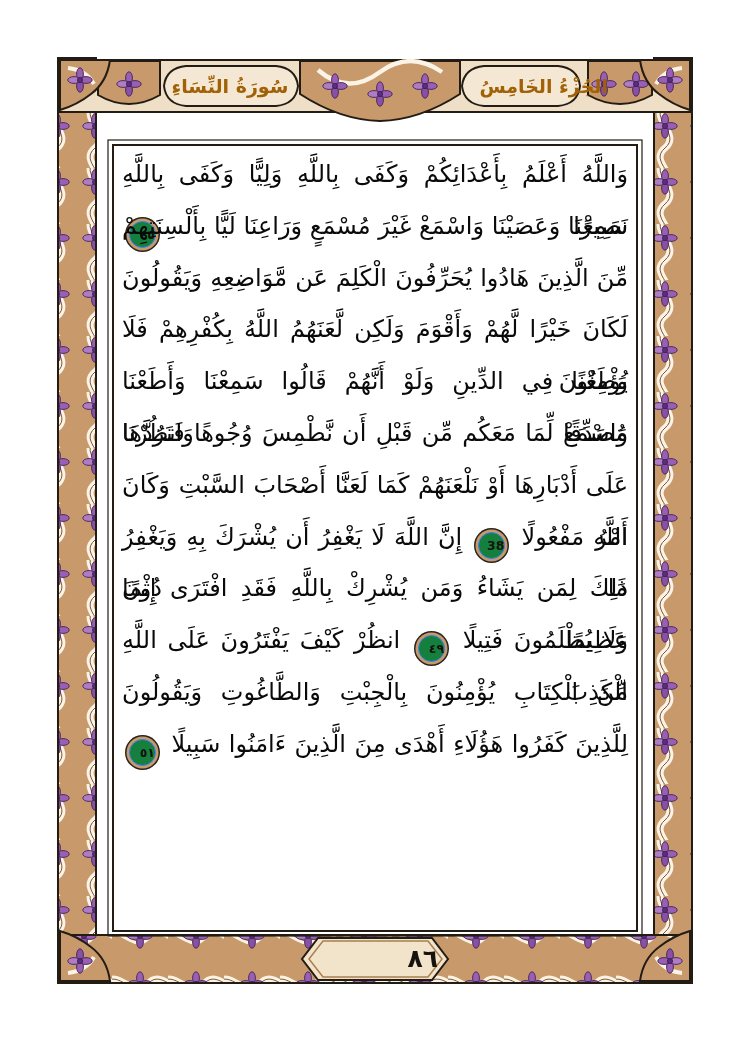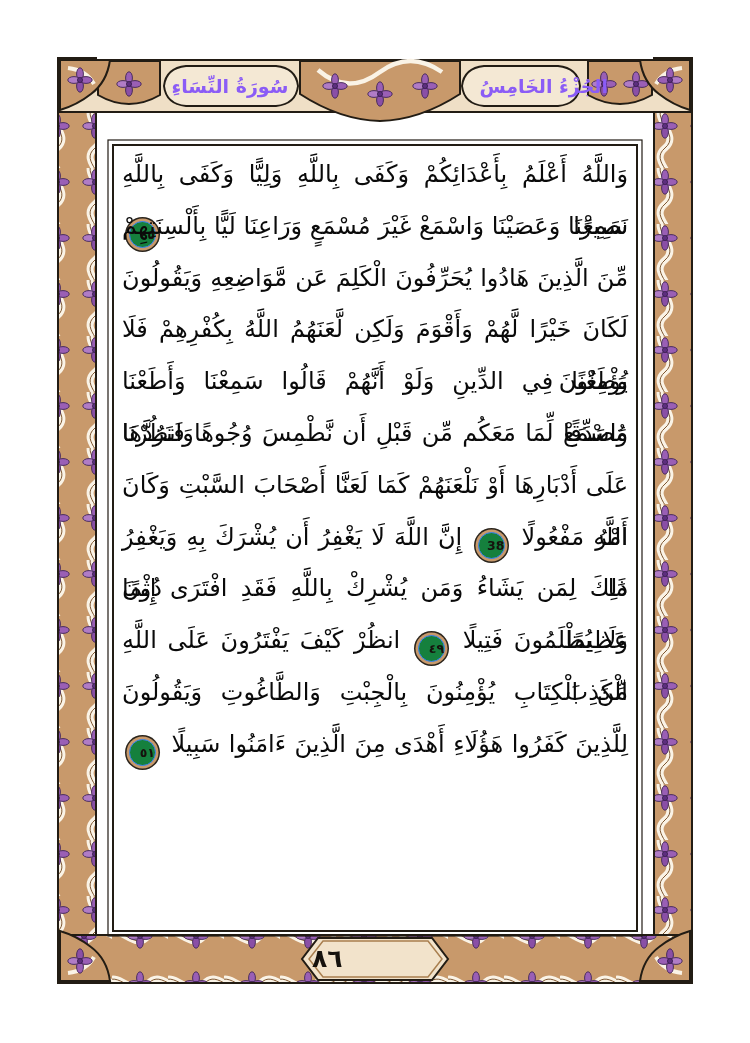--- a/index.html
+++ b/index.html
@@ -2,27 +2,27 @@
 <html lang="ar"><head>
 <meta charset="utf-8">
 <style>
   html,body{margin:0;padding:0;}
   body{
     width:750px;height:1043px;position:relative;overflow:hidden;
     background:#ffffff;font-family:"DejaVu Sans",sans-serif;
   }
   .frame-svg{position:absolute;left:0;top:0;}
   .hdr-label{
-    position:absolute;direction:rtl;text-align:center;color:#8b5cf6;
+    position:absolute;direction:rtl;text-align:center;color:#a16207;
     font-size:19px;font-weight:700;line-height:24px;white-space:nowrap;
   }
   #surah-label{left:160px;top:74px;width:140px;}
   #juz-label{left:484px;top:74px;width:124px;}
   .page-num{
-    position:absolute;left:312px;top:943px;width:126px;text-align:left;
+    position:absolute;left:312px;top:943px;width:126px;text-align:right;
     font-size:25px;font-weight:700;color:#16120d;line-height:32px;
   }
   .quran-text{
     position:absolute;left:122px;top:149px;width:506px;height:778px;
     direction:rtl;color:#0a0a0a;
   }
   .qline{
     height:51.8px;line-height:51.8px;font-size:24px;font-weight:500;
     text-align:justify;text-align-last:justify;white-space:normal;
   }

